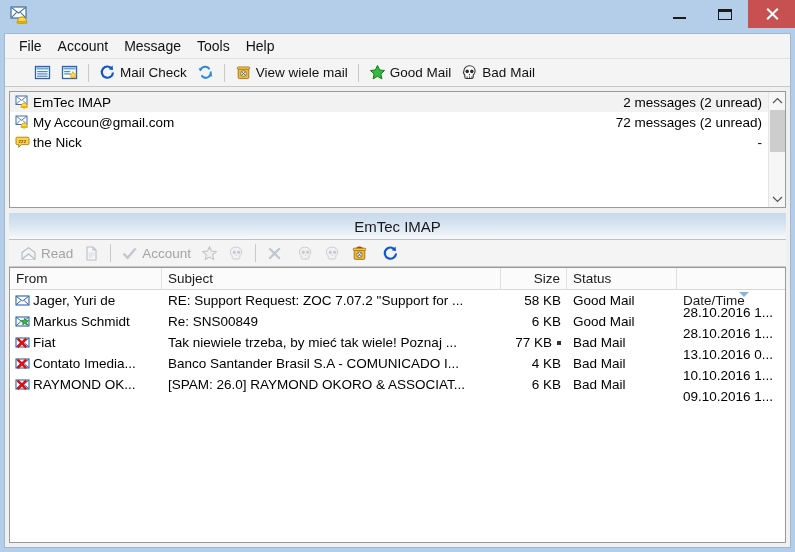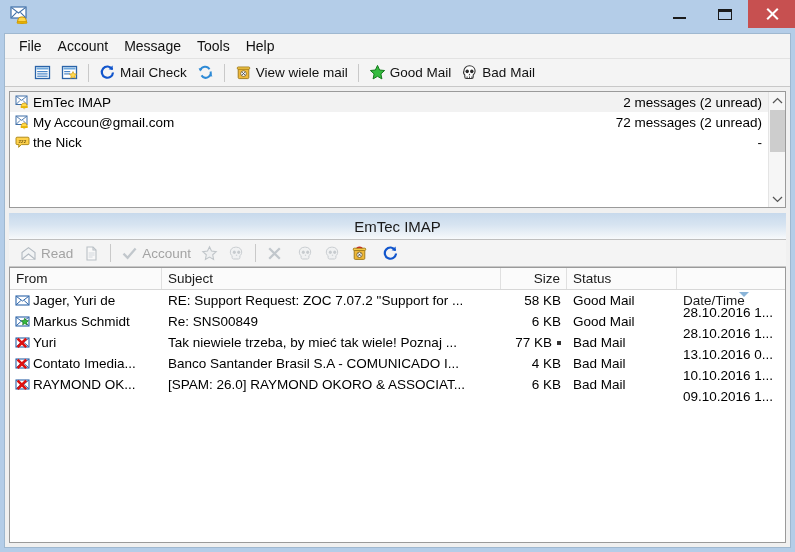--- a/index.html
+++ b/index.html
@@ -594,21 +594,21 @@
           <div class="msg-row">
             <div class="mcell col-from m-from">
               <span class="msg-ico">
                 <svg width="15" height="15" viewBox="0 0 15 15">
                   <rect x="1" y="3" width="13" height="9" fill="#fff" stroke="#2a63a8" stroke-width="1.1"></rect>
                   <path d="M1.4 3.4 L7.5 8 L13.6 3.4" fill="none" stroke="#2a63a8" stroke-width="1"></path>
                   <path d="M1.4 11.6 L5.8 7.6 M13.6 11.6 L9.2 7.6" fill="none" stroke="#2a63a8" stroke-width="1"></path>
                   <path d="M2.6 3.6 L11.2 12.2 M11.2 3.6 L2.6 12.2" stroke="#dd1111" stroke-width="2.6"></path>
                 </svg>
               </span>
-              <span class="from-txt">Yuri</span>
+              <span class="from-txt">Fiat</span>
             </div>
             <div class="mcell col-subj">
               <span class="subj-txt">Tak niewiele trzeba, by mieć tak wiele! Poznaj ...</span>
             </div>
             <div class="mcell col-size num">
               <span>77 KB</span>
               <span class="att-dot"></span>
             </div>
             <div class="mcell col-stat">Bad Mail</div>
             <div class="mcell col-date">13.10.2016 0...</div>

